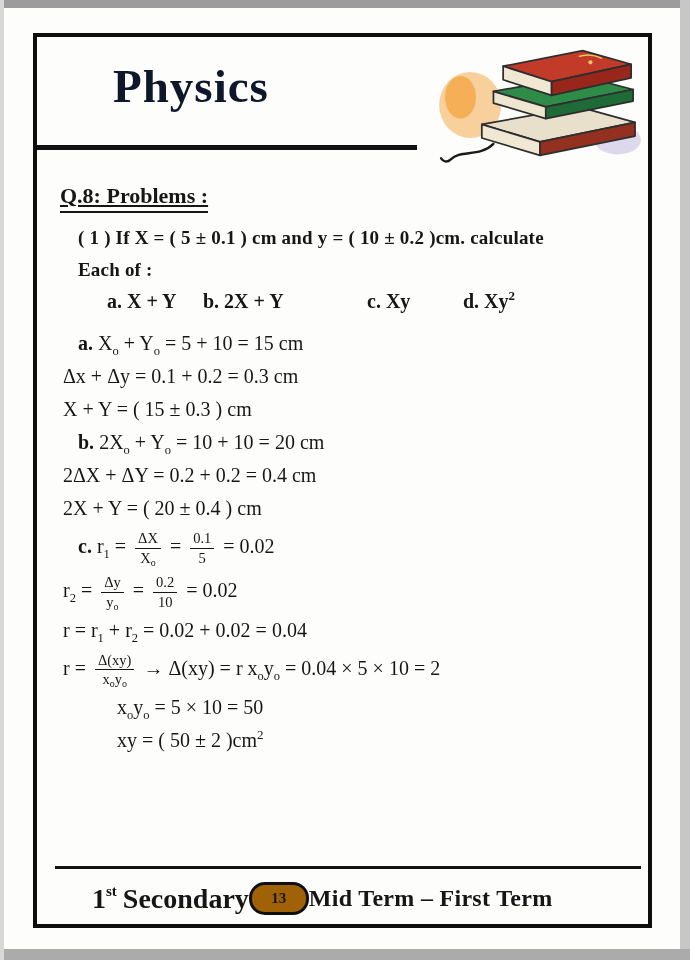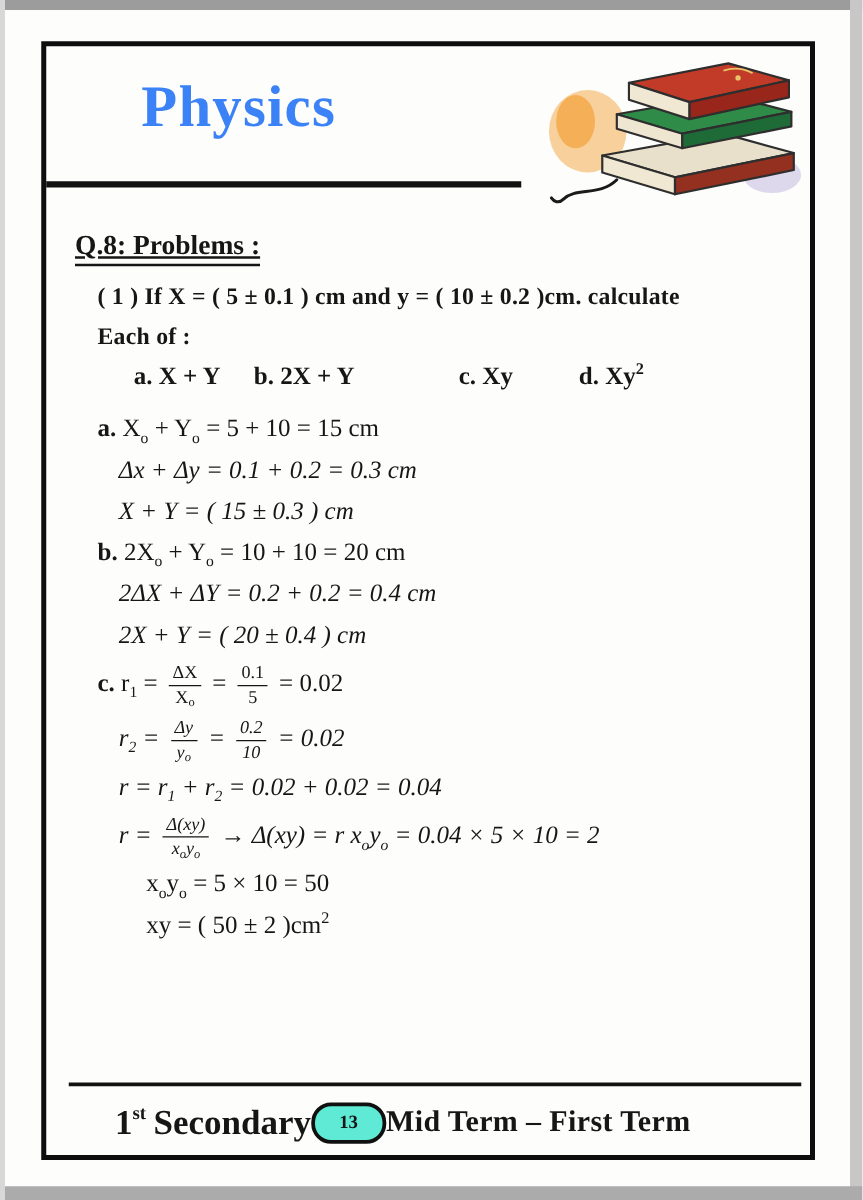--- a/index.html
+++ b/index.html
@@ -15,21 +15,21 @@
   .edge-left   { left:0; top:0; width:4px;  height:100%; background:#d8d8d8; }
 
   .frame {
     position:absolute; left:33px; top:33px; width:611px; height:887px;
     border:4px solid #0e0e0e; background:#fdfdfc;
   }
 
   
   .title {
     position:absolute; left:76px; top:22px; font-size:47px; font-weight:bold;
-    letter-spacing:1px; color:#3b82f6;
+    letter-spacing:1px; color:#0f172a;
   }
   .title-rule { position:absolute; left:0; top:108px; width:380px; height:5px; background:#111; }
   .books { position:absolute; right:4px; top:4px; }
 
   
   .content { position:absolute; top:130px; left:0; right:8px; }
   .heading {
     display:inline-block; margin:16px 0 0 23px; font-size:22px; font-weight:bold;
     border-bottom:2.5px solid #161616; padding-bottom:2px;text-decoration:underline;
   }
@@ -37,21 +37,21 @@
   .stmt2 { margin-top:10px; }
   .choices { position:relative; height:30px; margin-top:9px; font-weight:bold; font-size:20px; }
   .choice { position:absolute; top:0; white-space:nowrap; }
   .choice:nth-child(1){ left:70px; }
   .choice:nth-child(2){ left:166px; }
   .choice:nth-child(3){ left:330px;text-align:center; }
   .choice:nth-child(4){ left:426px; }
 
   .solution { margin-top:12px; }
   .line { margin-bottom:10px; padding-left:41px; font-size:20px; min-height:22px; white-space:nowrap; }
-  .line.i1 { padding-left:58px;font-style:italic; }
+  .line.i1 { padding-left:26px; }
   .line.i2 { padding-left:80px; }
   .line.has-frac { margin-bottom:8px; }
 
   .b   { font-weight:bold; }
   .sub { font-size:12.5px; line-height:0; vertical-align:-5px; }
   .sup { font-size:13px;   line-height:0; vertical-align:8px; }
   .frac {
     display:inline-flex; flex-direction:column; align-items:center; vertical-align:middle;
     font-size:14.5px; line-height:1.15; margin:0 4px; text-align:center;
   }
@@ -63,21 +63,21 @@
   .footer-rule { position:absolute; bottom:55px; left:18px; width:586px; height:3px; background:#111; }
   .footer {
     position:absolute; bottom:9px; left:0; right:0; display:flex; align-items:center;
     justify-content:flex-start; padding:0 26px 0 55px; font-weight:bold;
   }
   .grade { font-size:28px; }
   .grade .ord { font-size:15px; vertical-align:12px; margin-right:3px; }
   .grade .gw  { margin-left:3px; }
   .badge {
     min-width:50px; height:27px; border:3px solid #101010; border-radius:16px;
-    background:#5eead4; display:flex; align-items:center; justify-content:center;
+    background:#a16207; display:flex; align-items:center; justify-content:center;
     font-size:15px; padding:0 2px;
   }
   .term { font-size:24px; letter-spacing:0.3px; }
 </style>
 </head>
 <body>
 
 <div class="screen">
   <div class="edge edge-top"></div>
   <div class="edge edge-right"></div>

